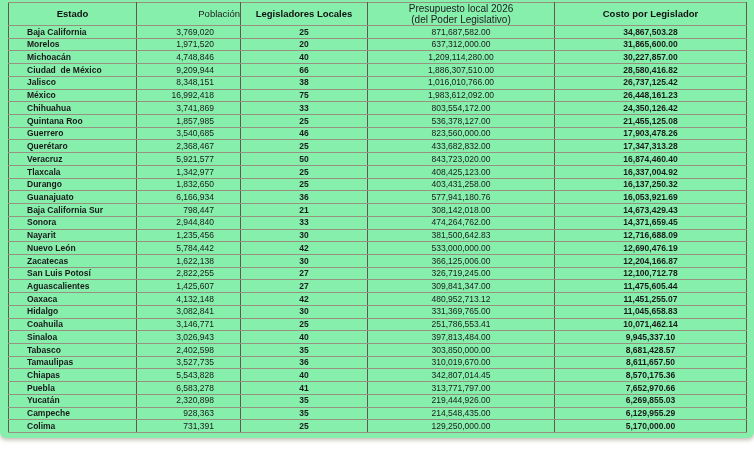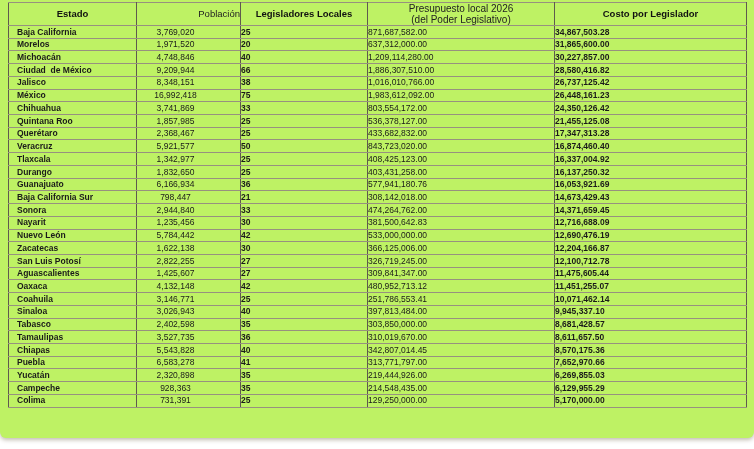--- a/index.html
+++ b/index.html
@@ -15,21 +15,21 @@
     position: relative;
     width: 754px;
     height: 449px;
   }
   .sheet {
     position: absolute;
     left: 0;
     top: 0;
     width: 754px;
     height: 438px;
-    background: #bef264;
+    background: #86efac;
     border-radius: 0 0 6px 6px;
     box-shadow: 0 2px 4px rgba(120, 108, 85, 0.45);
   }
   table.states {
     position: absolute;
     left: 8px;
     top: 2px;
     width: 738px;
     border-collapse: collapse;
     table-layout: fixed;
@@ -55,25 +55,25 @@
     border-bottom: 1px solid #6b665a;
   }
   thead th.th-poblacion { font-weight: normal; color: #222222; text-align: right; }
   thead th.th-presupuesto { font-weight: normal; color: #222222; font-size: 10px; }
   tbody td {
     height: 11.72px;
     font-size: 8.5px;
     line-height: 1;
     color: #1a1a1a;
   }
-  tbody td:nth-child(1) { text-align: left; padding-left: 8px; font-weight: bold; white-space: pre; }
-  tbody td:nth-child(2) { text-align: center; padding-right: 26px; margin-top: 46px; }
-  tbody td:nth-child(3) { font-weight: bold; }
-  tbody td:nth-child(4) { }
-  tbody td:nth-child(5) { text-align: left; font-weight: bold; }
+  tbody td:nth-child(1) { text-align: left; padding-left: 18px; font-weight: bold; white-space: pre; }
+  tbody td:nth-child(2) { text-align: right; padding-right: 26px; margin-top: 46px; }
+  tbody td:nth-child(3) { text-align: center; font-weight: bold; }
+  tbody td:nth-child(4) { text-align: center; }
+  tbody td:nth-child(5) { text-align: center; font-weight: bold; }
 </style>
 </head>
 <body>
 
 <div class="stage">
   <div class="sheet">
     <table class="states">
       <colgroup>
         <col style="width:128px">
         <col style="width:104px">
@@ -144,20 +144,27 @@
             <td>24,350,126.42</td>
           </tr>
           <tr>
             <td>Quintana Roo</td>
             <td>1,857,985</td>
             <td>25</td>
             <td>536,378,127.00</td>
             <td>21,455,125.08</td>
           </tr>
           <tr>
+            <td>Guerrero</td>
+            <td>3,540,685</td>
+            <td>46</td>
+            <td>823,560,000.00</td>
+            <td>17,903,478.26</td>
+          </tr>
+          <tr>
             <td>Querétaro</td>
             <td>2,368,467</td>
             <td>25</td>
             <td>433,682,832.00</td>
             <td>17,347,313.28</td>
           </tr>
           <tr>
             <td>Veracruz</td>
             <td>5,921,577</td>
             <td>50</td>
@@ -233,20 +240,27 @@
             <td>27</td>
             <td>309,841,347.00</td>
             <td>11,475,605.44</td>
           </tr>
           <tr>
             <td>Oaxaca</td>
             <td>4,132,148</td>
             <td>42</td>
             <td>480,952,713.12</td>
             <td>11,451,255.07</td>
+          </tr>
+          <tr>
+            <td>Hidalgo</td>
+            <td>3,082,841</td>
+            <td>30</td>
+            <td>331,369,765.00</td>
+            <td>11,045,658.83</td>
           </tr>
           <tr>
             <td>Coahuila</td>
             <td>3,146,771</td>
             <td>25</td>
             <td>251,786,553.41</td>
             <td>10,071,462.14</td>
           </tr>
           <tr>
             <td>Sinaloa</td>

